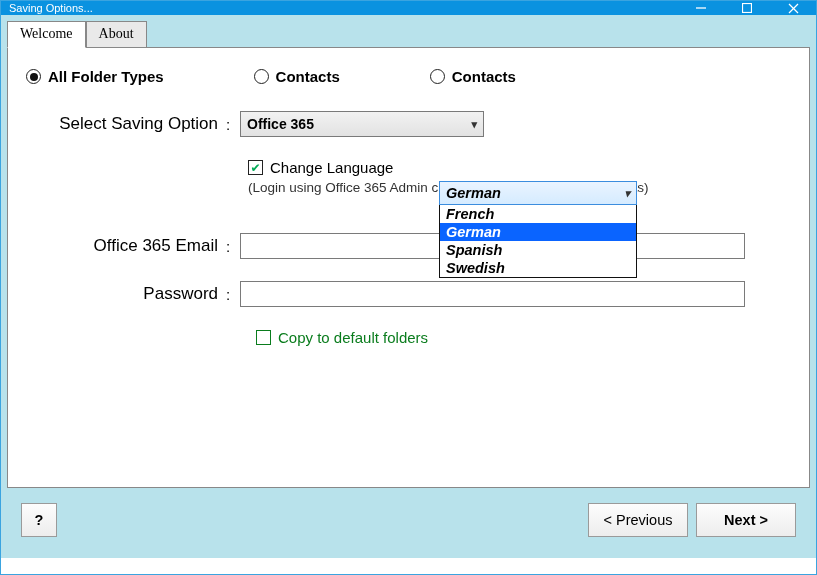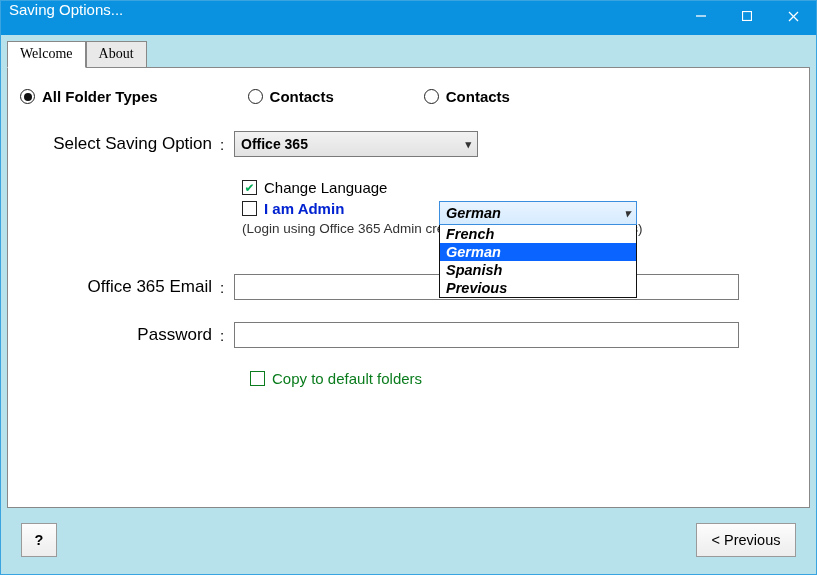--- a/index.html
+++ b/index.html
@@ -6,24 +6,25 @@
   body {
     font-family: Arial, sans-serif;
     background: #fff;
     width: 817px;
     height: 575px;
     overflow: hidden;
     border: 1px solid #3aa4e0;
   }
   .titlebar {
     background: #0a92e0;
-    height: 34px;
-    display: flex;
+    height: 14px;
+    display: flex;
+    align-items: center;
     color: #fff;
-    font-size: 15px;
+    font-size: 11px;
     padding-left: 8px;
   }
   .titlebar .title { flex: 1; }
   .win-btn {
     width: 46px;
     height: 30px;
     display: flex;
     align-items: center;
     justify-content: center;
     color: #fff;
@@ -59,21 +60,21 @@
   .tab.active {
     background: #fff;
     border-bottom: 1px solid #fff;
     margin-bottom: -1px;
     z-index: 2;
   }
   .tab-panel {
     background: #fff;
     border: 1px solid #888;
     flex: 1;
-    padding: 20px 12px;
+    padding: 20px 18px;
     position: relative;
     z-index: 1;
   }
   .radio-row {
     display: flex;
     gap: 90px;
     margin-bottom: 26px;
   }
   .radio-opt {
     display: flex;
@@ -275,24 +276,20 @@
           <span>Office 365</span>
           <span class="chev">▾</span>
         </div>
       </div>
 
       <div class="indented-block">
         <div class="check-line">
           <div class="checkbox">✔</div>
           <span>Change Language</span>
         </div>
-        <div class="check-line">
-          <div class="checkbox"></div>
-          <span class="admin-label">I am Admin</span>
-        </div>
         <div class="login-note">(Login using Office 365 Admin credentials to export User Accounts)</div>
       </div>
 
       <div class="form-row email">
         <div class="label">Office 365 Email</div>
         <div class="colon">:</div>
         <input class="text-input" type="text" value="" style="">
       </div>
 
       <div class="form-row">
@@ -308,25 +305,26 @@
 
       <div class="lang-combo">
         <div class="combo-head">
           <span>German</span>
           <span class="chev">▾</span>
         </div>
         <div class="dropdown">
           <div class="opt">French</div>
           <div class="opt selected">German</div>
           <div class="opt">Spanish</div>
-          <div class="opt">Previous</div>
+          <div class="opt">Swedish</div>
         </div>
       </div>
 
     </div>
 
     <div class="footer">
       <div class="btn help">?</div>
       <div class="spacer"></div>
       <div class="btn">&lt;  Previous</div>
+      <div class="btn next">Next  &gt;</div>
     </div>
   </div>
 </div>
 
 </body></html>

